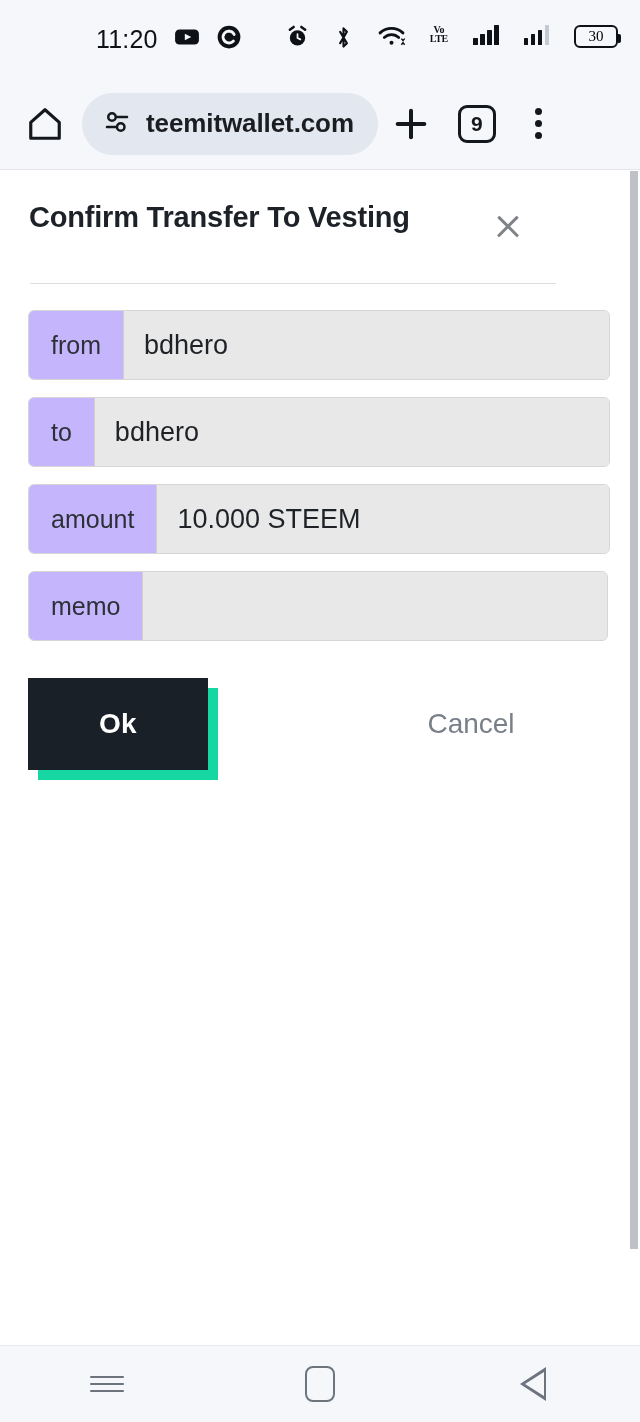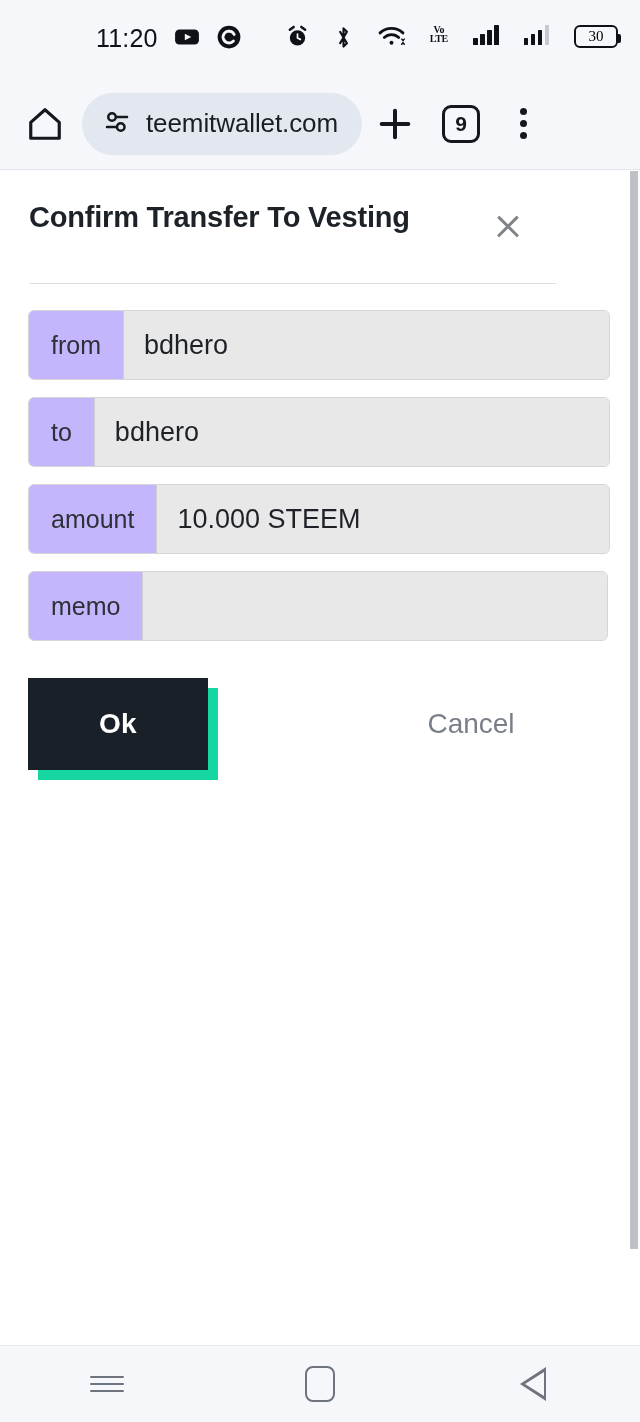--- a/index.html
+++ b/index.html
@@ -11,21 +11,21 @@
   }
   #screen { position: relative; width: 640px; height: 1422px; background: #ffffff; }
 
   
   #status-bar {
     position: absolute; top: 0; left: 0; width: 640px; height: 78px;
     background: #F5F7FB;
     display: flex; align-items: center; justify-content: space-between;
     padding: 0 22px 0 0;
   }
-  .status-left { display: flex; gap: 16px; padding-left: 96px; }
+  .status-left { display: flex; align-items: center; gap: 16px; padding-left: 96px; }
   .status-right { display: flex; align-items: flex-start; gap: 25px; font-family: Liberation Serif, serif; }
   #clock { font-size: 25px; color: #0E1116; letter-spacing: .2px; font-weight: 400; }
   .sicon { display: block; }
 
   
   .bars { display: flex; align-items: flex-end; gap: 2.5px; height: 20px; }
   .bars i { display: block; width: 4.5px; background: #0E1116; border-radius: .5px; }
   .bars i:nth-child(1) { height: 7px; }
   .bars i:nth-child(2) { height: 11px; }
   .bars i:nth-child(3) { height: 15px; }
@@ -50,21 +50,21 @@
   #browser-toolbar {
     position: absolute; top: 78px; left: 0; width: 640px; height: 92px;
     background: #F5F7FB;
     display: flex; align-items: center;
     border-bottom: 1px solid #E3E6EC;
   }
   #home-btn { width: 62px; display: flex; align-items: center; justify-content: center; margin-left: 14px; }
   #url-pill {
     height: 62px; background: #E2E7F0; border-radius: 31px;
     display: flex; align-items: center; gap: 14px;
-    padding: 0 24px 0 20px; margin-left: 6px;
+    padding: 0 24px 0 20px; margin-left: 6px; font-weight: bold;
   }
   #url-text { font-size: 26px; color: #1B1D21; letter-spacing: -.1px; white-space: nowrap; }
   #new-tab-btn { width: 66px; display: flex; align-items: center; justify-content: center; }
   #tab-counter {
     width: 38px; height: 38px; border: 3px solid #14181D; border-radius: 9px;
     display: flex; align-items: center; justify-content: center; margin-left: 14px;
   }
   #tab-counter span { font-size: 21px; font-weight: 700; color: #14181D; line-height: 1; }
   #overflow-menu { width: 62px; display: flex; flex-direction: column; align-items: center; gap: 5px; margin-left: 12px; }
   #overflow-menu i { width: 7px; height: 7px; border-radius: 50%; background: #14181D; display: block; }

